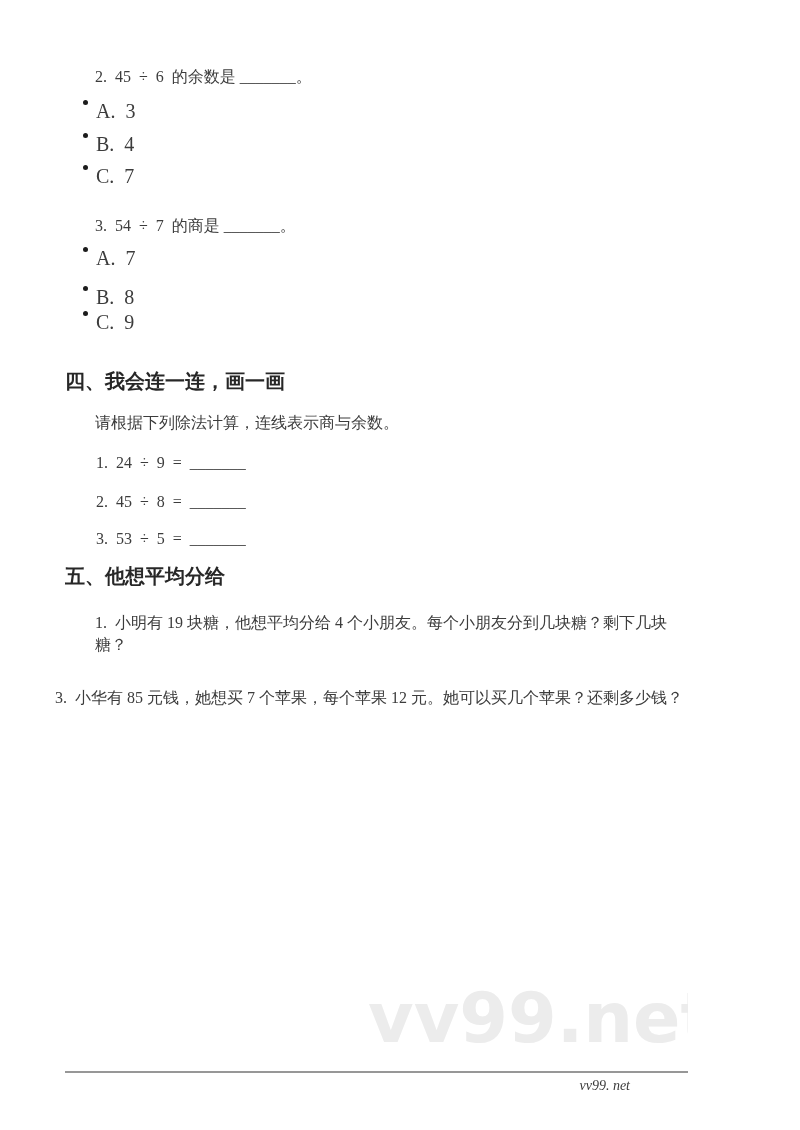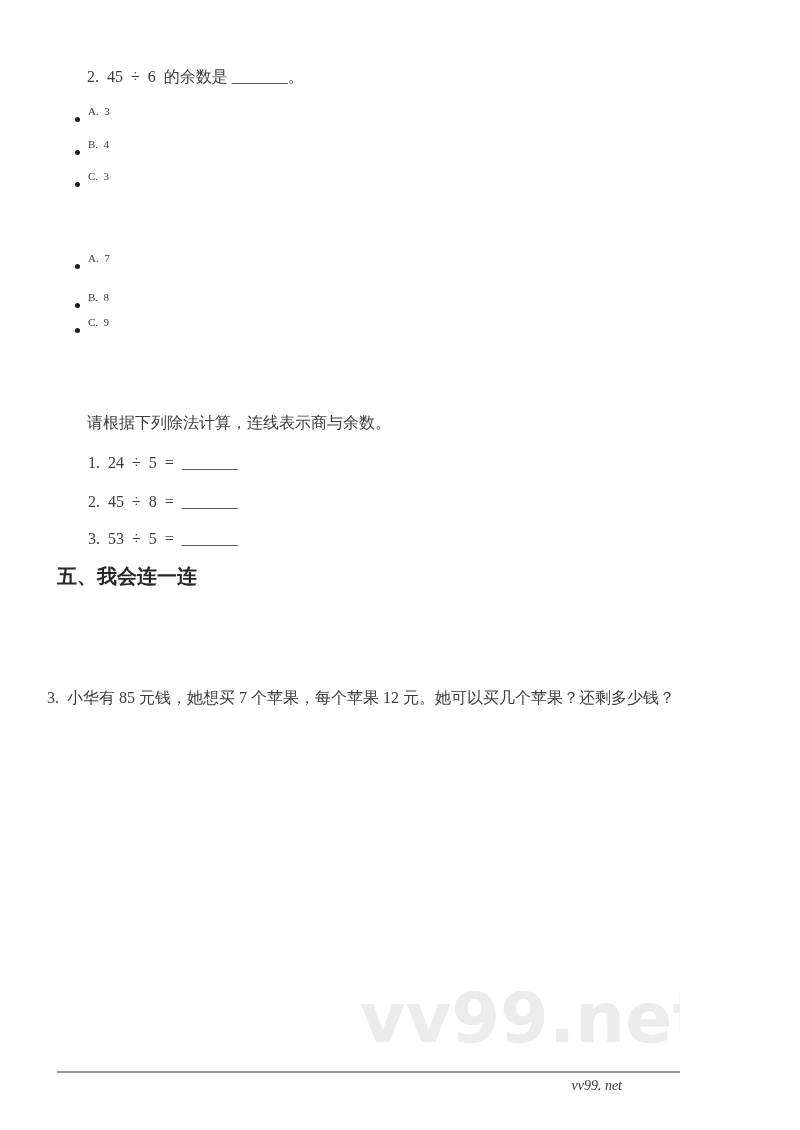--- a/index.html
+++ b/index.html
@@ -4,35 +4,36 @@
 <style>
   html, body { margin: 0; padding: 0; background: #ffffff; }
   .page {
     position: relative;
     width: 680px;
     height: 1130px;
     background: #ffffff;
     overflow: hidden;
     font-family: "Liberation Serif", "DejaVu Serif", serif;
     color: #3c3c3c;
+    margin-left: 8px;
   }
   .line {
     position: absolute;
     font-size: 16px;
     line-height: 22px;
     white-space: pre-wrap;
     color: #3c3c3c;
   }
   .prompt { left: 87px; }
   .option-row {
     position: absolute;
     left: 75px;
     display: flex;
-    align-items: flex-end;
-    font-size: 11px;
+    align-items: flex-start;
+    font-size: 20px;
     line-height: 22px;
     white-space: pre-wrap;
   }
   .bullet {
     width: 5px;
     height: 5px;
     border-radius: 50%;
     background: #1c1c1c;
     margin-right: 8px;
     flex: 0 0 auto;
@@ -89,46 +90,49 @@
   <div class="option-row" style="top:100px">
     <span class="bullet"></span>
     <span>A.  3</span>
   </div>
   <div class="option-row" style="top:133px">
     <span class="bullet"></span>
     <span>B.  4</span>
   </div>
   <div class="option-row" style="top:165px">
     <span class="bullet"></span>
-    <span>C.  3</span>
+    <span>C.  7</span>
   </div>
 
+  <div class="line prompt" style="top:215px">3.  54  ÷  7  的商是 _______。</div>
 
   <div class="option-row" style="top:247px">
     <span class="bullet"></span>
     <span>A.  7</span>
   </div>
   <div class="option-row" style="top:286px">
     <span class="bullet"></span>
     <span>B.  8</span>
   </div>
   <div class="option-row" style="top:311px">
     <span class="bullet"></span>
     <span>C.  9</span>
   </div>
 
+  <div class="heading" style="top:369px">四、我会连一连，画一画</div>
 
   <div class="line" style="left:87px; top:412px">请根据下列除法计算，连线表示商与余数。</div>
 
-  <div class="line" style="left:88px; top:452px">1.  24  ÷  5  =  _______</div>
+  <div class="line" style="left:88px; top:452px">1.  24  ÷  9  =  _______</div>
   <div class="line" style="left:88px; top:491px">2.  45  ÷  8  =  _______</div>
   <div class="line" style="left:88px; top:528px">3.  53  ÷  5  =  _______</div>
 
-  <div class="heading" style="top:564px">五、我会连一连</div>
+  <div class="heading" style="top:564px">五、他想平均分给</div>
 
+  <div class="line" style="left:87px; top:612px">1.  小明有 19 块糖，他想平均分给 4 个小朋友。每个小朋友分到几块糖？剩下几块糖？</div>
   <div class="line" style="left:47px; top:687px">3.  小华有 85 元钱，她想买 7 个苹果，每个苹果 12 元。她可以买几个苹果？还剩多少钱？</div>
 
   <div class="watermark">vv99.net</div>
 
   <div class="footer-rule"></div>
   <div class="footer-text">vv99. net</div>
 
 </div>
 
 </body></html>

